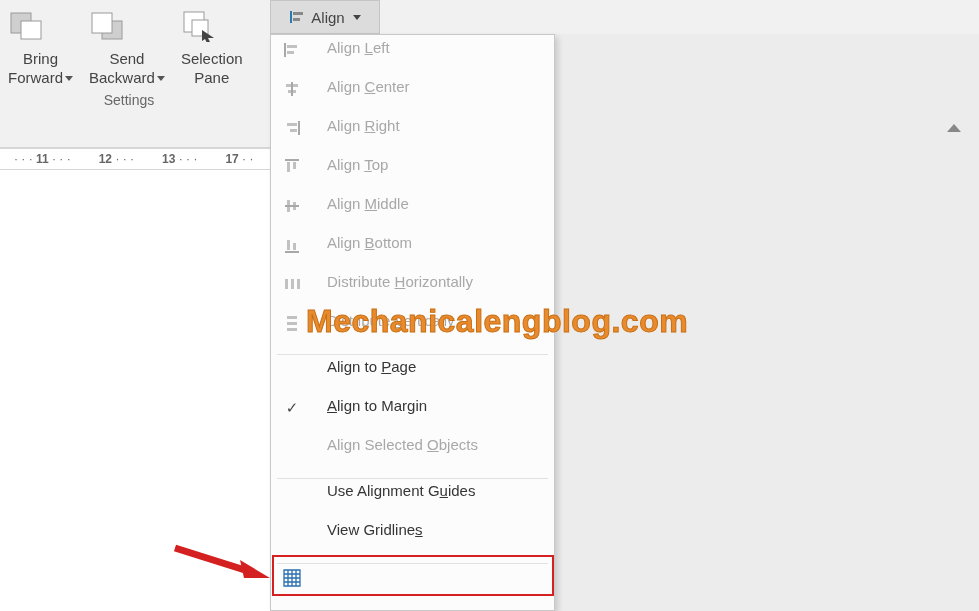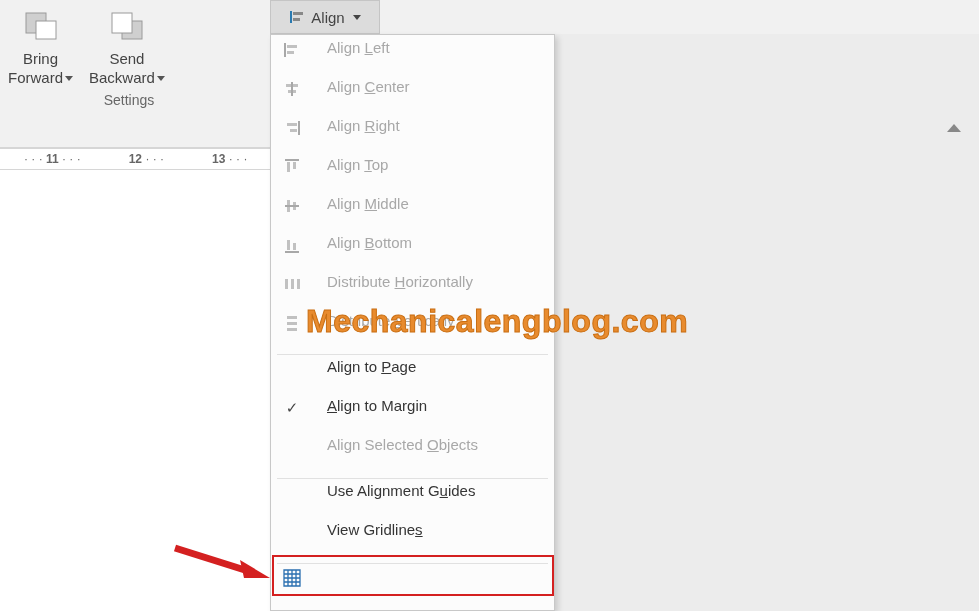--- a/index.html
+++ b/index.html
@@ -24,21 +24,21 @@
     border-bottom: 1px solid #d6d6d6;
   }
   .ribbon-buttons {
     display: flex;
     align-items: flex-start;
     padding-top: 4px;
   }
   .rb-btn {
     display: flex;
     flex-direction: column;
-    align-items: center;
+    align-items: flex-start;
     justify-content: flex-start;
     padding: 4px 8px 2px 8px;
     color: #444;
     min-width: 80px;
   }
   .rb-icon {
     width: 36px;
     height: 36px;
     display: flex;
     align-items: center;
@@ -74,21 +74,21 @@
     height: 22px;
     background: #fff;
     border-top: 1px solid #d6d6d6;
     border-bottom: 1px solid #d6d6d6;
     font-size: 12px;
     color: #666;
     display:flex;
     align-items:center;
     overflow:hidden;
   }
-  .ruler span { margin: 0 24px; white-space:pre; }
+  .ruler span { margin: 0 14px; white-space:pre; }
   .doc-area {
     position:absolute;
     left:0; top:170px;
     width:270px; height:441px;
     background:#fff;
   }
   .page-gap {
     position:absolute;
     left:270px; top:34px;
     width:709px; height:577px;
@@ -197,20 +197,31 @@
     <div class="rb-btn">
       <div class="rb-icon">
         <svg width="34" height="30">
             <rect x="12" y="10" width="20" height="18" fill="#cfcfcf" stroke="#9a9a9a"></rect>
             <rect x="2" y="2" width="20" height="20" fill="#fff" stroke="#9a9a9a"></rect>
           </svg>
       </div>
       <div class="rb-label"><span>Send
 Backward</span><span class="caret-dn"></span></div>
     </div>
+    <div class="rb-btn">
+      <div class="rb-icon">
+        <svg width="34" height="32">
+            <rect x="2" y="2" width="20" height="20" fill="#fff" stroke="#9a9a9a"></rect>
+            <rect x="10" y="10" width="16" height="16" fill="#fff" stroke="#9a9a9a"></rect>
+            <path d="M20 20 L32 28 L26 28 L28 32 L25 33 L23 29 L20 31 Z" fill="#444"></path>
+          </svg>
+      </div>
+      <div class="rb-label">Selection
+Pane</div>
+    </div>
   </div>
   <div class="group-label">Settings</div>
 </div>
 
 <div class="ruler">
   <span>· · · <b>11</b> · · ·</span>
   <span><b>12</b> · · ·</span>
   <span><b>13</b> · · ·</span>
   <span><b>17</b> · ·</span>
 </div>

